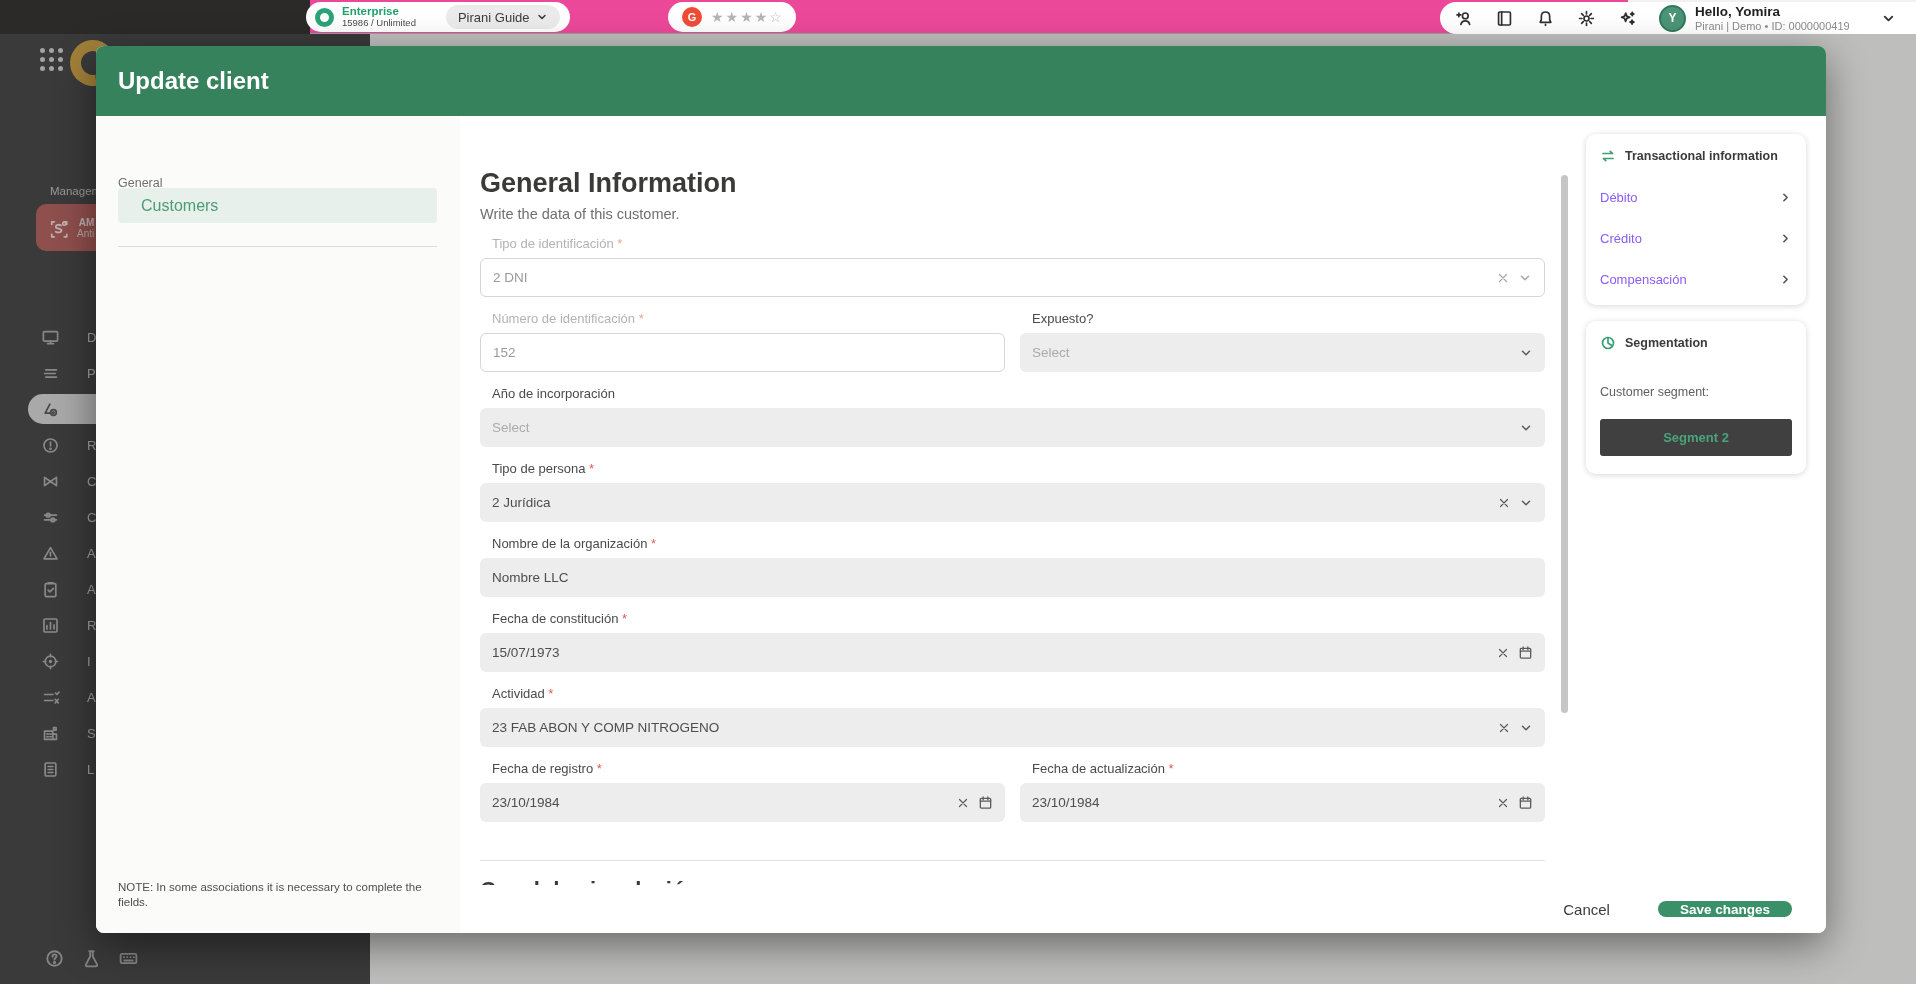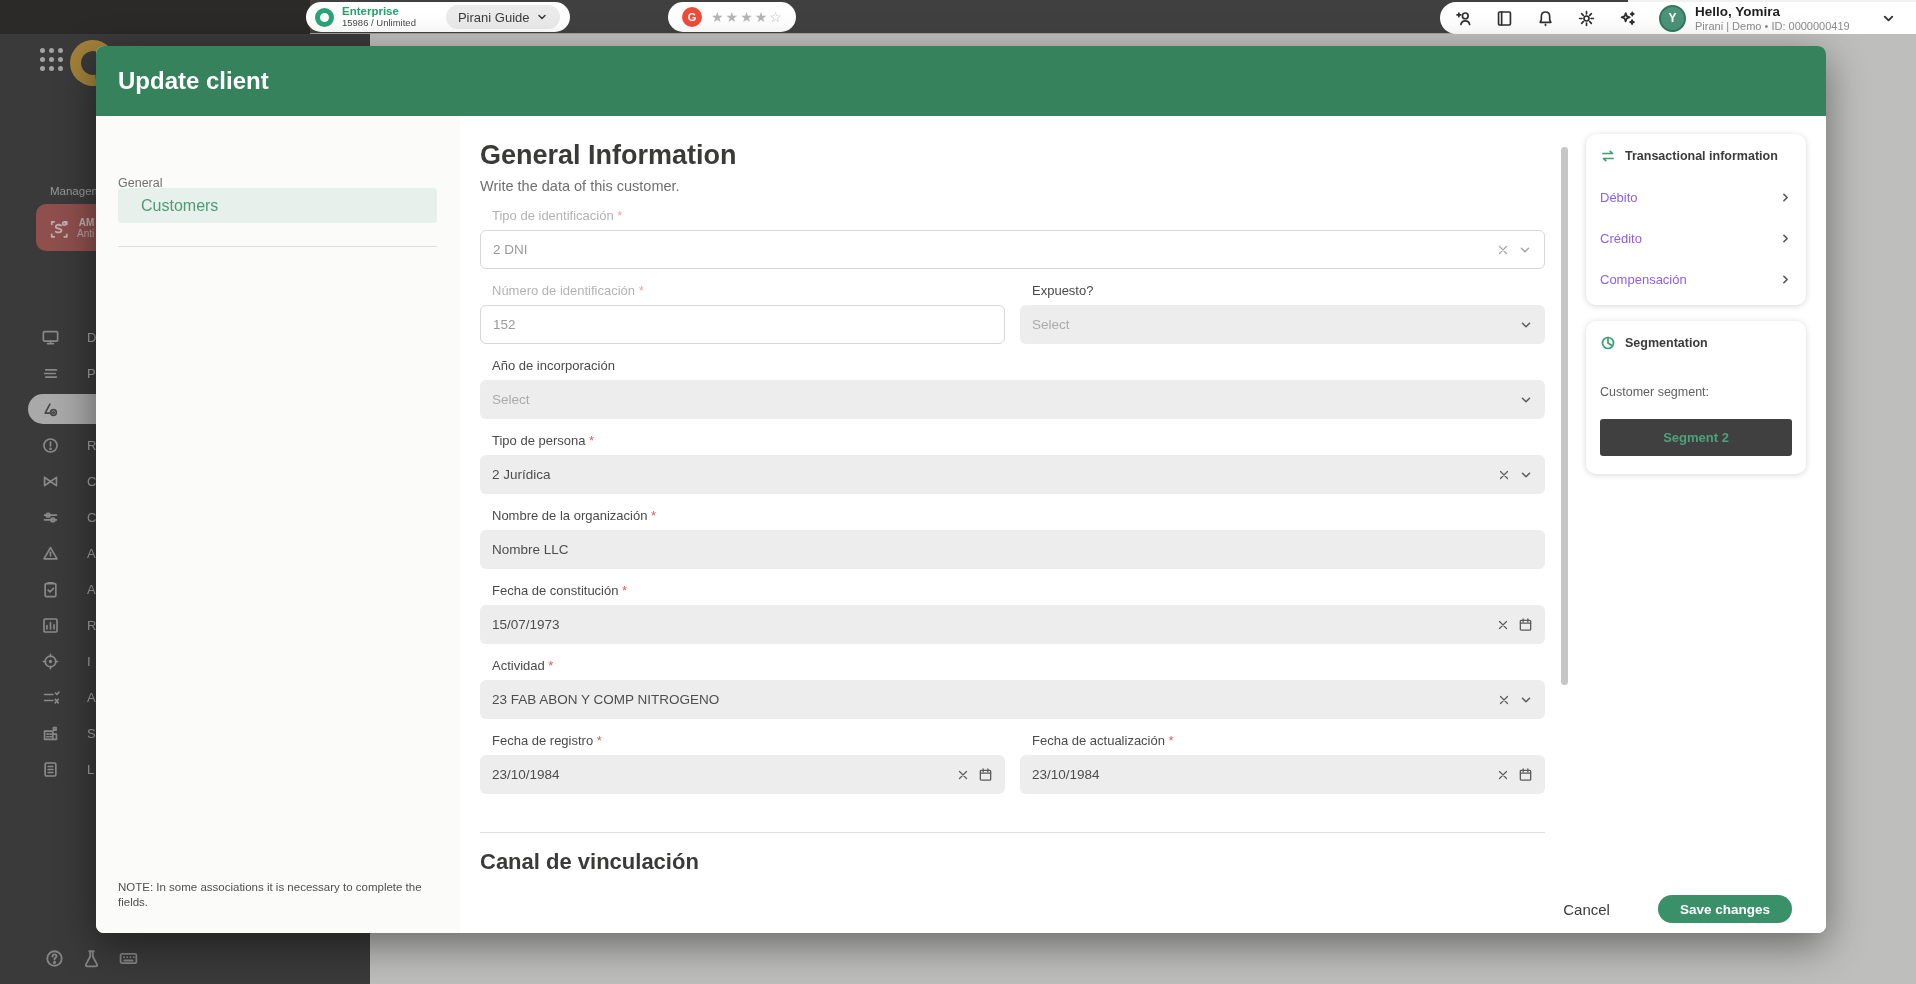--- a/index.html
+++ b/index.html
@@ -26,21 +26,21 @@
   .mi.active .pill-bg { position:absolute; left:28px; top:3px; width:120px; height:30px; border-radius:15px; background:#d2d2d2; }
   .mi svg { position:relative; }
   .sb-bottom { position:absolute; left:44px; top:948px; display:flex; gap:16px; color:#9b9b9b; }
 
   
   .bg-content { position:absolute; left:370px; top:34px; right:0; bottom:0; background:#f1f1f0; }
 
   .overlay { position:absolute; left:0; top:34px; right:0; bottom:0; background:rgba(92,92,92,.34); }
 
   
-  .topbar { position:absolute; left:0; top:0; width:1628px; height:34px; background:#404040; border-bottom:1px solid #9d9d9d; }
+  .topbar { position:absolute; left:0; top:0; width:1628px; height:34px; background:#ec4899; border-bottom:1px solid #9d9d9d; }
   .topbar-dark { position:absolute; left:0; top:0; width:310px; height:34px; background:#2b2a29; }
   .tp-pill { position:absolute; top:2px; height:30px; background:#fff; border-radius:15px; display:flex; align-items:center; }
   .plan-pill { left:306px; padding:0 10px 0 9px; }
   .donut { width:19px; height:19px; border-radius:50%; border:5px solid #2ba379; }
   .plan-txt { margin-left:8px; line-height:1.15; }
   .plan-name { font-size:11.5px; font-weight:bold; color:#21a26b; }
   .plan-usage { font-size:9.5px; color:#4a4a4a; }
   .guide-btn { margin-left:30px; height:24px; border-radius:13px; background:#ebebeb; display:flex; align-items:center; gap:7px; padding:0 12px; font-size:13px; color:#3c3c3c; }
   .rate-pill { left:668px; padding:0 14px; gap:9px; }
   .g2 { width:20px; height:20px; border-radius:50%; background:#ef4c38; color:#fff; font-size:11px; font-weight:bold; display:flex; align-items:center; justify-content:center; }
@@ -61,21 +61,21 @@
   .m-body { position:absolute; top:70px; left:0; right:0; bottom:0; display:flex; border-radius:0 0 8px 8px; overflow:hidden; }
 
   .m-nav { width:364px; background:#fbfbf9; position:relative; flex-shrink:0; }
   .nav-sec { position:absolute; left:22px; top:60px; font-size:12.5px; color:#6f6f6f; }
   .nav-item { position:absolute; left:22px; top:72px; width:319px; height:35px; border-radius:4px; background:#e7f0ea; color:#4d9b77; font-size:16px; display:flex; align-items:center; padding-left:23px; }
   .nav-div { position:absolute; left:22px; top:130px; width:319px; height:1px; background:#dedede; }
   .nav-note { position:absolute; left:22px; bottom:22px; width:334px; font-size:11.5px; color:#4f4f4f; line-height:1.35; }
 
   .m-main { flex:1; display:flex; flex-direction:column; }
   .m-content { flex:1; display:flex; overflow:hidden; }
-  .form-area { width:1120px; position:relative; padding:0 35px 0 20px; overflow:hidden; flex-shrink:0; }
+  .form-area { width:1120px; position:relative; padding:0 35px 0 20px; overflow:hidden; flex-shrink:0;margin-top:28px; }
   .form-area h2 { margin-top:24px; font-size:27px; font-weight:bold; color:#3a3a39; }
   .form-sub { margin-top:7px; font-size:14.5px; color:#6f6f6f; }
   .flabel { margin:14px 0 7px 12px; font-size:13px; color:#4a4a4a; }
   .flabel.dim { color:#b3b3b3; }
   .req::after { content:" *"; color:#e05c5c; }
   .flabel.dim .req::after { color:#eba4a0; }
   .fbox { height:39px; border-radius:6px; display:flex; align-items:center; padding:0 12px; font-size:13.5px; }
   .fbox.outlined { background:#fff; border:1px solid #d6d6d6; color:#9a9a9a; }
   .fbox.filled { background:#ededed; color:#4e4e4e; }
   .fbox .ph { color:#ababab; }
@@ -93,21 +93,21 @@
   .card-head { display:flex; align-items:center; gap:9px; font-size:12.5px; font-weight:bold; color:#3b3b3b; }
   .card-head svg { color:#3a9f74; flex-shrink:0; }
   .tr-item { margin-top:13px; padding-top:13px; display:flex; align-items:center; justify-content:space-between; font-size:13px; color:#8b5cf6; }
   .tr-item:first-of-type { margin-top:28px; }
   .tr-item svg { color:#555; }
   .seg-label { margin-top:34px; font-size:12.5px; color:#5f5f5f; }
   .seg-badge { margin-top:20px; height:37px; border-radius:3px; background:#404040; color:#4aa37b; font-size:13px; font-weight:bold; display:flex; align-items:center; justify-content:center; }
 
   .m-footer { height:48px; display:flex; align-items:center; justify-content:flex-end; gap:48px; padding-right:34px; background:#fff; }
   .btn-cancel { font-size:15px; color:#3b3b3b; background:none; border:none; cursor:pointer; font-family:inherit; }
-  .btn-save { height:28px; padding:0 22px; border-radius:16px; background:#3a9169; color:#fff; font-size:13.5px; font-weight:bold; border:none; cursor:pointer; font-family:inherit; }
+  .btn-save { height:16px; padding:0 22px; border-radius:16px; background:#3a9169; color:#fff; font-size:13.5px; font-weight:bold; border:none; cursor:pointer; font-family:inherit; }
 </style>
 </head>
 <body>
 
 <div class="screen">
 
   <div class="sidebar">
     <div class="grid-dots">
         <i></i>
         <i></i>

